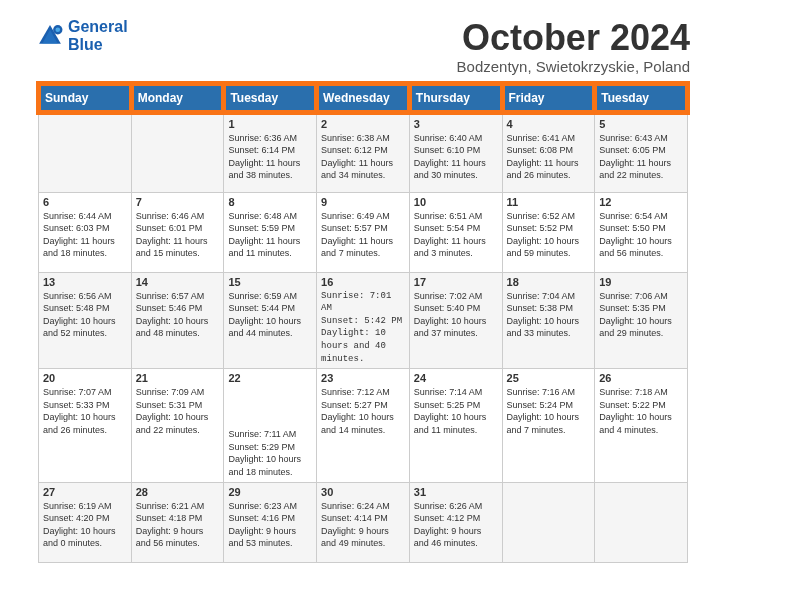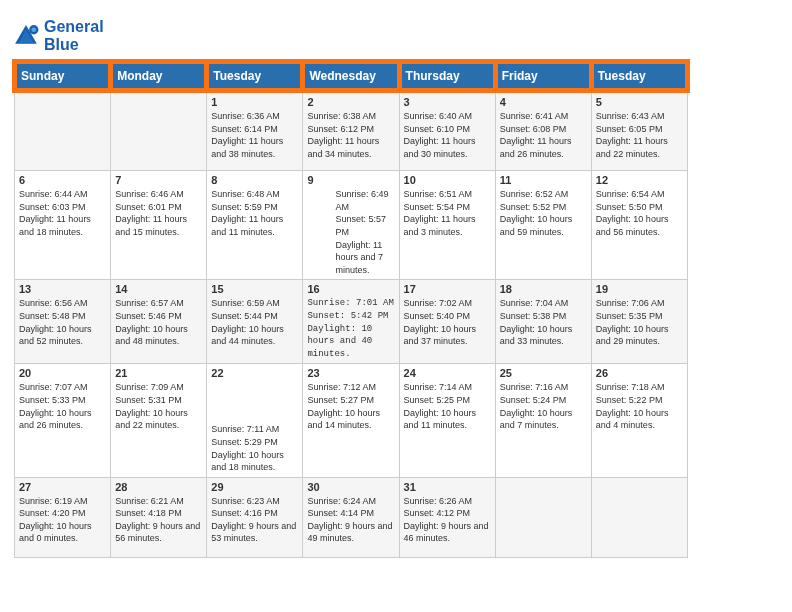--- a/index.html
+++ b/index.html
@@ -5,21 +5,21 @@
     * { margin: 0; padding: 0; box-sizing: border-box; }
     body {
       font-family: Arial, sans-serif;
       background: #fff;
       width: 792px;
       height: 612px;
       overflow: hidden;
     }
     .page {
       width: 708px;
-      padding: 18px 18px 10px 12px;
+      padding: 18px 18px 10px 36px;
     }
     .header {
       display: flex;
       align-items: flex-start;
       justify-content: space-between;
       margin-bottom: 6px;
     }
     .logo {
       display: flex;
       align-items: center;
@@ -96,20 +96,24 @@
         <polygon points="18,4 32,28 4,28" fill="#1a5faf"></polygon>
         <polygon points="18,10 28,28 8,28" fill="#2a80d0" opacity="0.5"></polygon>
         <circle cx="28" cy="10" r="6" fill="#1a5faf"></circle>
         <circle cx="28" cy="10" r="3" fill="#4aa8e8"></circle>
       </svg>
       <div>
         <div style="font-size:16px;font-weight:bold;color:#1a5faf;line-height:1.1;">General</div>
         <div style="font-size:16px;font-weight:bold;color:#1a5faf;line-height:1.1;">Blue</div>
       </div>
     </div>
+    <div class="title-block">
+      <div class="month-title">October 2024</div>
+      <div class="subtitle">Bodzentyn, Swietokrzyskie, Poland</div>
+    </div>
   </div>
 
   <table>
     <thead>
       <tr>
       <th>Sunday</th>
           <th>Monday</th>
           <th>Tuesday</th>
           <th>Wednesday</th>
           <th>Thursday</th>
@@ -166,21 +170,21 @@
 Daylight: 11 hours and 15 minutes.</div>
           </td>
           <td>
             <span class="day-num">8</span>
             <div class="day-info" style="white-space: pre-line;">Sunrise: 6:48 AM
 Sunset: 5:59 PM
 Daylight: 11 hours and 11 minutes.</div>
           </td>
           <td>
             <span class="day-num">9</span>
-            <div class="day-info" style="white-space: pre-line; margin-left: 28px;">Sunrise: 6:49 AM
+            <div class="day-info" style="white-space: pre-line;">Sunrise: 6:49 AM
 Sunset: 5:57 PM
 Daylight: 11 hours and 7 minutes.</div>
           </td>
           <td>
             <span class="day-num">10</span>
             <div class="day-info" style="white-space: pre-line;">Sunrise: 6:51 AM
 Sunset: 5:54 PM
 Daylight: 11 hours and 3 minutes.</div>
           </td>
           <td>

